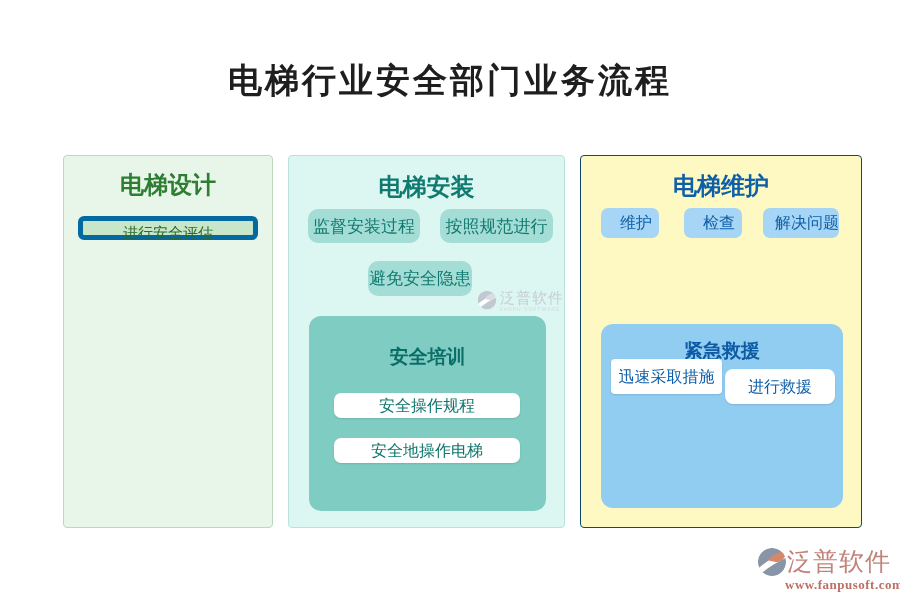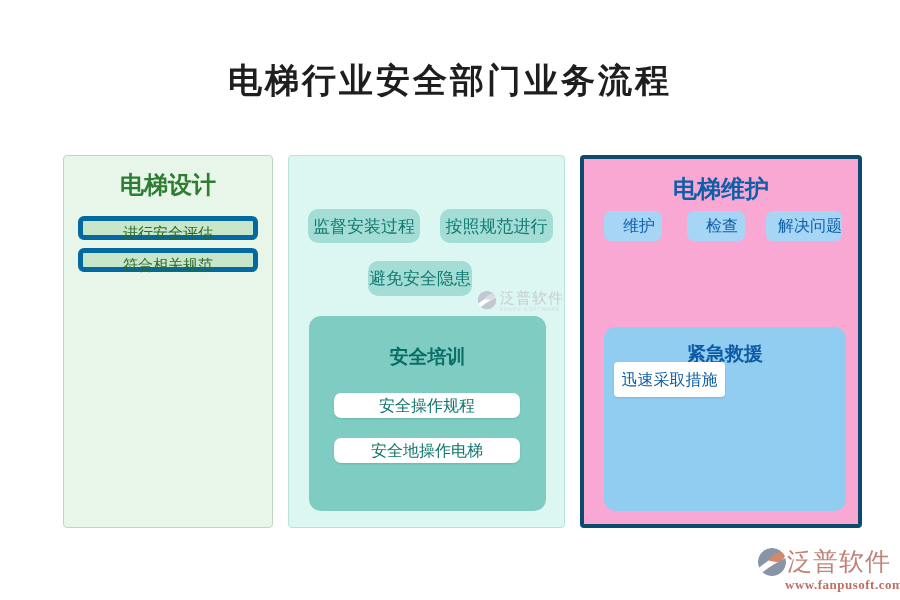--- a/index.html
+++ b/index.html
@@ -7,21 +7,21 @@
     position:relative; width:900px; height:600px; background:#ffffff;
     font-family:"Liberation Sans", sans-serif; overflow:hidden;
   }
   .title {
     position:absolute; left:0; right:0; top:58px; text-align:center;
     font-size:34px; font-weight:bold; color:#1e1e1e; letter-spacing:3px;
   }
   .column { position:absolute; top:155px; height:373px; box-sizing:border-box; border-radius:4px; }
   .col-1 { left:63px;  width:210px; background:#e8f5e9; border:1px solid #bcd9be; }
   .col-2 { left:288px; width:277px; background:#dcf6f2; border:1px solid #b9e2dc; }
-  .col-3 { left:580px; width:282px; background:#f9a8d4; border:4px solid #0c4a6e; }
+  .col-3 { left:580px; width:282px; background:#fef9c3; border:1px solid #0c4a6e; }
 
   .col-header { position:absolute; left:0; right:0; text-align:center; font-size:24px; font-weight:bold; }
   .col-1 .col-header { top:13px; color:#2e7d32; }
   .col-2 .col-header { top:15px; color:#0e7a70; }
   .col-3 .col-header { top:14px; color:#0f5fa8; }
 
   .pill { position:absolute; text-align:center; box-sizing:border-box; }
 
   
   .c1-pill { left:14px; width:180px; height:24px; line-height:24px; background:#c8e6c9;
@@ -78,42 +78,43 @@
 </head>
 <body>
 
 <div class="page">
 
   <div class="title">电梯行业安全部门业务流程</div>
 
   <div class="column col-1">
     <div class="col-header">电梯设计</div>
     <div class="pill c1-pill c1-p1">进行安全评估</div>
-    <div class="pill c1-pill c1-p2">符合相关规范</div>
   </div>
 
   <div class="column col-2">
+    <div class="col-header">电梯安装</div>
     <div class="pill c2-pill c2-p1">监督安装过程</div>
     <div class="pill c2-pill c2-p2">按照规范进行</div>
     <div class="pill c2-pill c2-p3">避免安全隐患</div>
     <div class="subpanel c2-sub">
       <div class="sub-header">安全培训</div>
       <div class="white-pill wp1">安全操作规程</div>
       <div class="white-pill wp2">安全地操作电梯</div>
     </div>
   </div>
 
   <div class="column col-3">
     <div class="col-header">电梯维护</div>
     <div class="pill c3-pill c3-p1">维护</div>
     <div class="pill c3-pill c3-p2">检查</div>
     <div class="pill c3-pill c3-p3">解决问题</div>
     <div class="subpanel c3-sub">
       <div class="sub-header">紧急救援</div>
       <div class="white-pill wp1">迅速采取措施</div>
+      <div class="white-pill wp2">进行救援</div>
     </div>
   </div>
 
   <div class="wm-center">
     <span>
       <svg width="20" height="20" viewBox="0 0 32 32">
         <defs>
             <clipPath id="lc1">
               <circle cx="16" cy="16" r="15"></circle>
             </clipPath>

